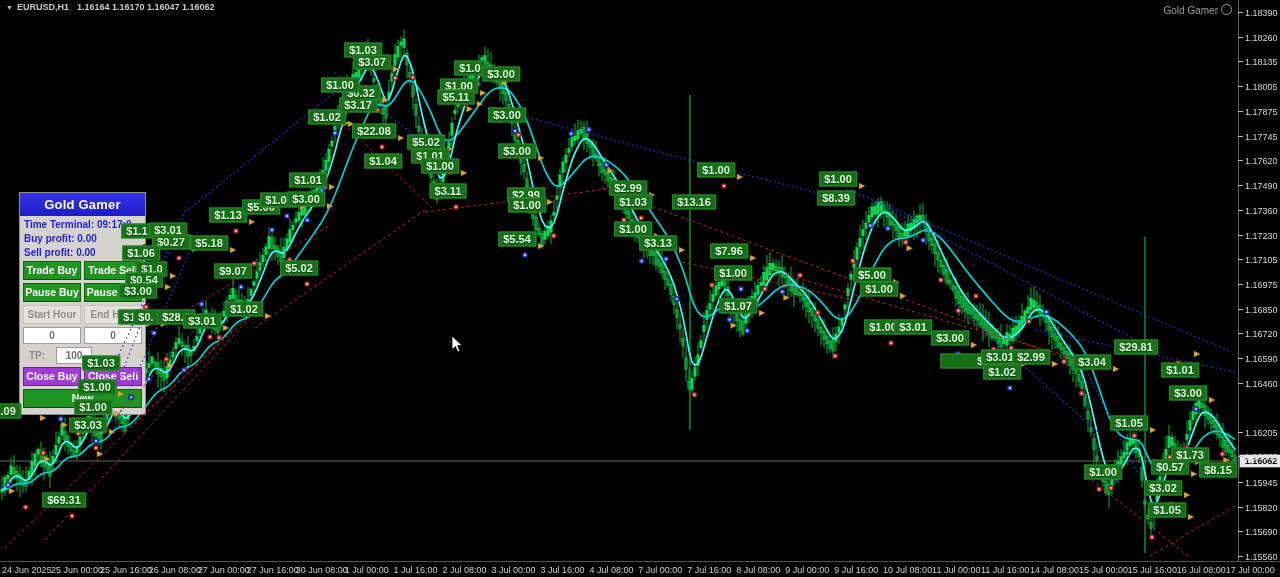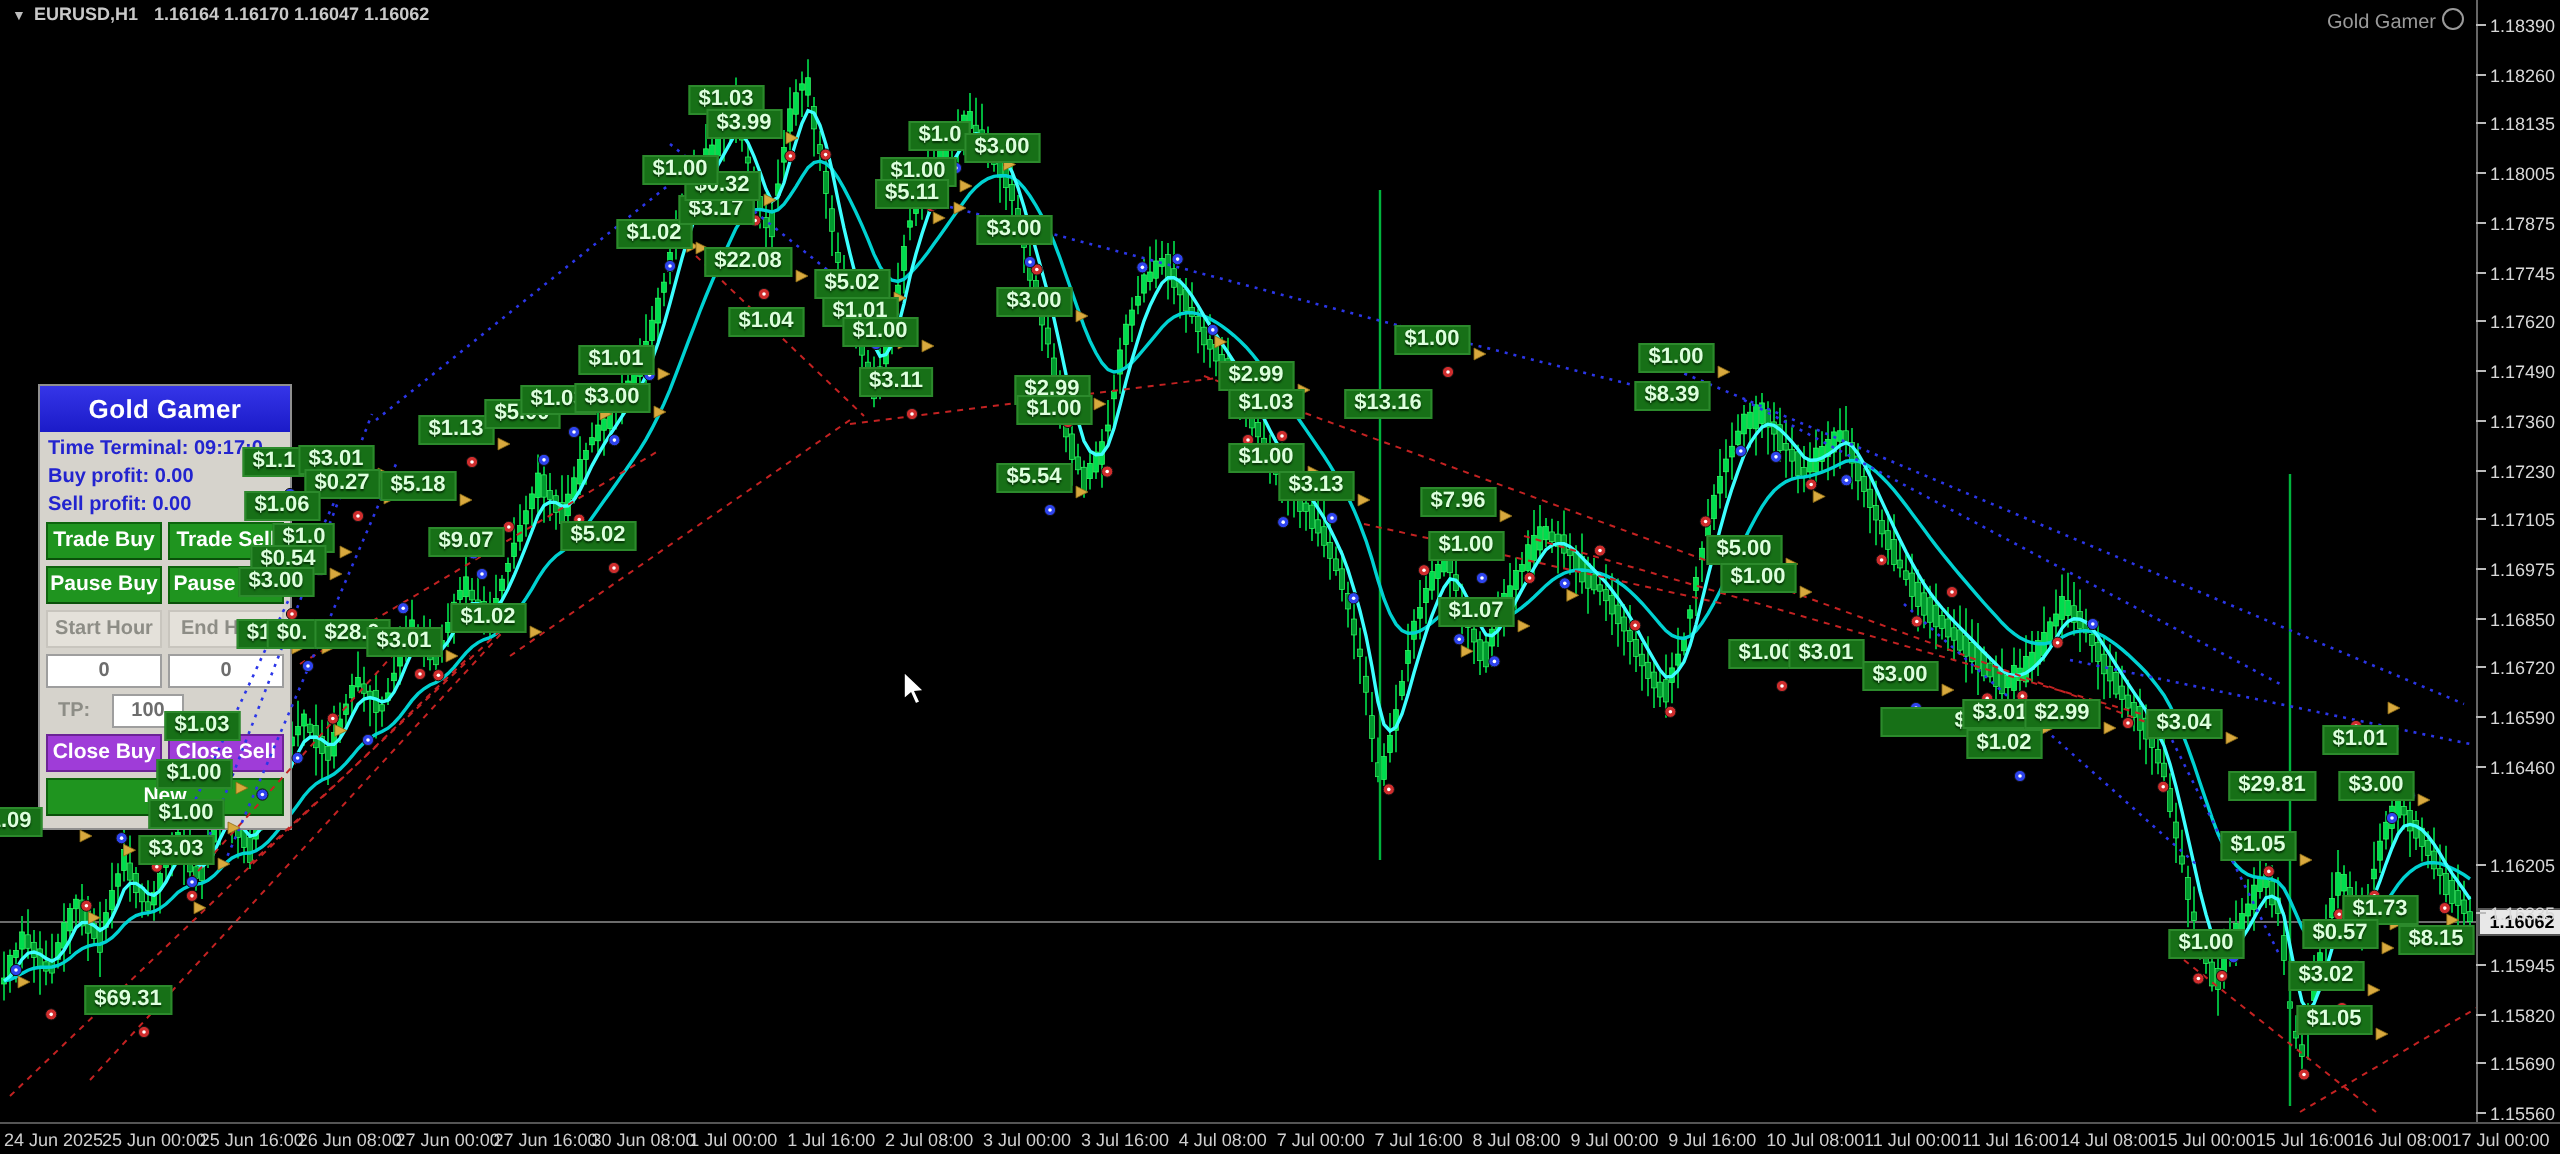--- a/index.html
+++ b/index.html
@@ -1243,21 +1243,21 @@
         <div class="plabel" style="left: 261px; top: 207px;">$5.00</div>
         <div class="plabel" style="left: 279px; top: 200px;">$1.03</div>
         <div class="plabel" style="left: 306px; top: 199px;">$3.00</div>
         <div class="plabel" style="left: 299px; top: 268px;">$5.02</div>
         <div class="plabel" style="left: 308px; top: 180px;">$1.01</div>
         <div class="plabel" style="left: 327px; top: 117px;">$1.02</div>
         <div class="plabel" style="left: 358px; top: 105px;">$3.17</div>
         <div class="plabel" style="left: 361px; top: 93px;">$0.32</div>
         <div class="plabel" style="left: 340px; top: 85px;">$1.00</div>
         <div class="plabel" style="left: 363px; top: 50px;">$1.03</div>
-        <div class="plabel" style="left: 372px; top: 62px;">$3.99</div>
+        <div class="plabel" style="left: 372px; top: 62px;">$3.07</div>
         <div class="plabel" style="left: 374px; top: 131px;">$22.08</div>
         <div class="plabel" style="left: 383px; top: 161px;">$1.04</div>
         <div class="plabel" style="left: 430px; top: 156px;">$1.01</div>
         <div class="plabel" style="left: 440px; top: 166px;">$1.00</div>
         <div class="plabel" style="left: 448px; top: 191px;">$3.11</div>
         <div class="plabel" style="left: 426px; top: 142px;">$5.02</div>
         <div class="plabel" style="left: 470px; top: 68px;">$1.0</div>
         <div class="plabel" style="left: 501px; top: 74px;">$3.00</div>
         <div class="plabel" style="left: 459px; top: 86px;">$1.00</div>
         <div class="plabel" style="left: 456px; top: 97px;">$5.11</div>
@@ -1280,21 +1280,21 @@
         <div class="plabel" style="left: 872px; top: 275px;">$5.00</div>
         <div class="plabel" style="left: 879px; top: 289px;">$1.00</div>
         <div class="plabel" style="left: 883px; top: 327px;">$1.00</div>
         <div class="plabel" style="left: 913px; top: 327px;">$3.01</div>
         <div class="plabel" style="left: 950px; top: 338px;">$3.00</div>
         <div class="plabel" style="left: 972px; top: 361px; padding-left: 36px;">$3.0</div>
         <div class="plabel" style="left: 1000px; top: 357px;">$3.01</div>
         <div class="plabel" style="left: 1031px; top: 357px;">$2.99</div>
         <div class="plabel" style="left: 1002px; top: 372px;">$1.02</div>
         <div class="plabel" style="left: 1092px; top: 362px;">$3.04</div>
-        <div class="plabel" style="left: 1136px; top: 347px; margin-top: 46px;">$29.81</div>
+        <div class="plabel" style="left: 1136px; top: 347px;">$29.81</div>
         <div class="plabel" style="left: 1180px; top: 370px;">$1.01</div>
         <div class="plabel" style="left: 1188px; top: 393px;">$3.00</div>
         <div class="plabel" style="left: 1129px; top: 423px;">$1.05</div>
         <div class="plabel" style="left: 1103px; top: 472px;">$1.00</div>
         <div class="plabel" style="left: 1174px; top: 455px; margin-left: 16px;">$1.73</div>
         <div class="plabel" style="left: 1170px; top: 467px;">$0.57</div>
         <div class="plabel" style="left: 1218px; top: 470px;">$8.15</div>
         <div class="plabel" style="left: 1163px; top: 488px;">$3.02</div>
         <div class="plabel" style="left: 1167px; top: 510px;">$1.05</div>
       </div>

